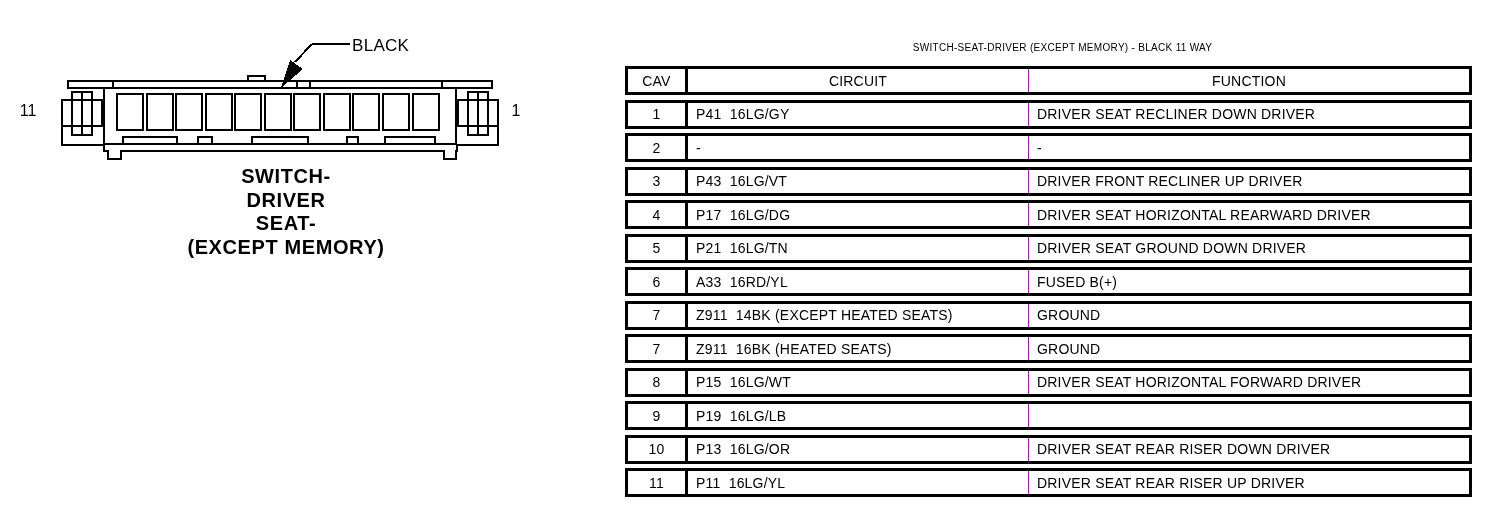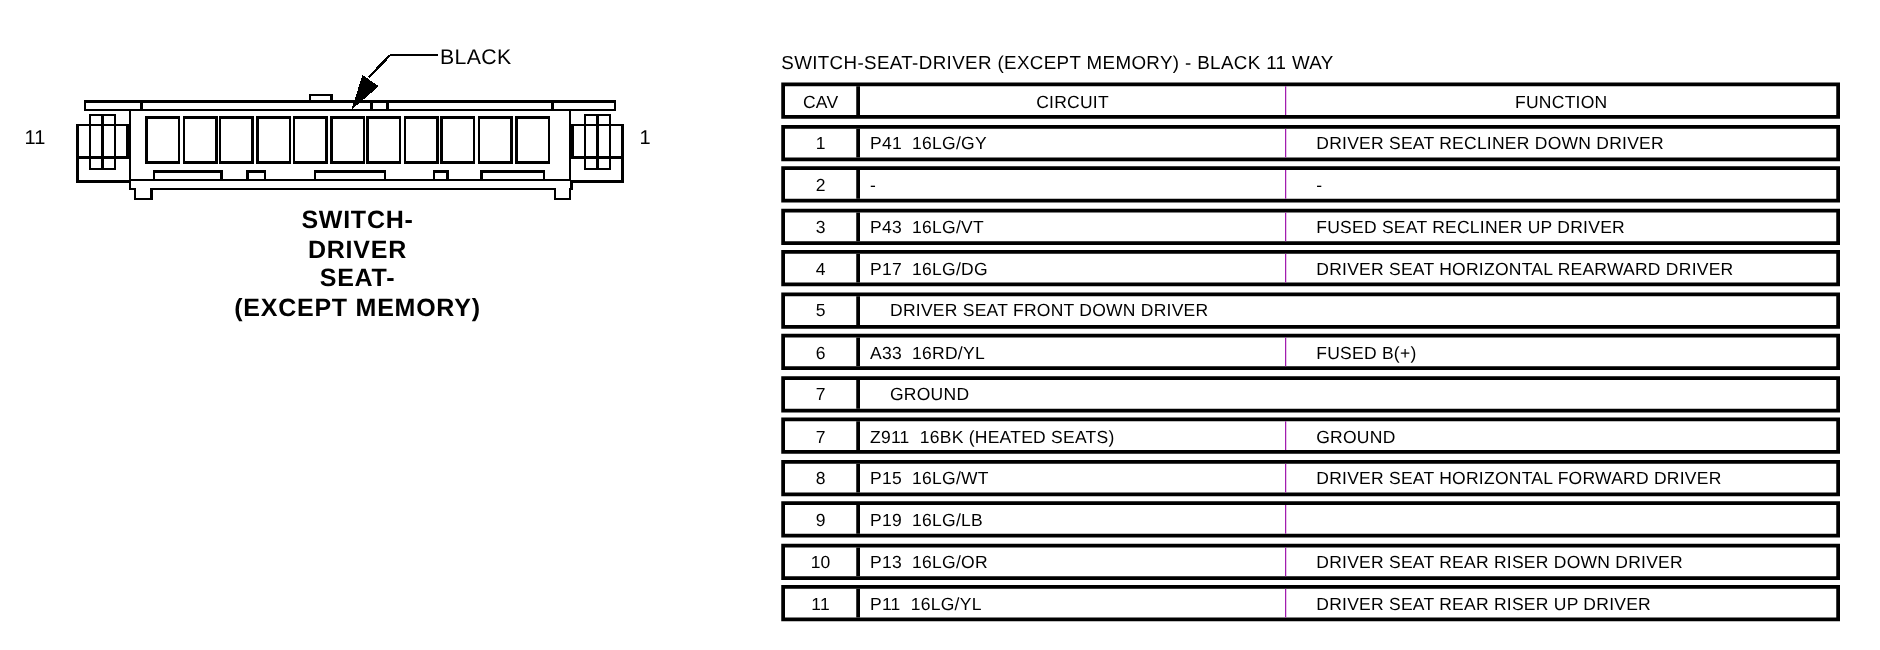--- a/index.html
+++ b/index.html
@@ -17,36 +17,36 @@
   #pin-left{left:14px;top:102px;width:28px;text-align:center;font-size:16px;}
   #pin-right{left:506px;top:102px;width:20px;text-align:center;font-size:16px;}
   #connector-caption{
     left:166px;top:165px;width:240px;
     text-align:center;font-weight:bold;font-size:20px;
     line-height:23.5px;letter-spacing:.6px;
   }
 
   
   #table-title{
-    left:625px;top:42px;width:847px;
-    font-size:15px;letter-spacing:.3px;white-space:pre;
+    left:639px;top:42px;width:847px;
+    text-align:center;font-size:10px;letter-spacing:.3px;white-space:pre;
   }
   #pinout-table{left:625px;top:66px;width:847px;}
   .t-row{
     display:flex;box-sizing:border-box;height:29px;
     border:3px solid #000;background:#fff;margin-bottom:4.5px;
   }
   .t-row:last-child{margin-bottom:0;}
   .cell{
     box-sizing:border-box;display:flex;align-items:center;
     font-size:14px;white-space:pre;overflow:hidden;letter-spacing:.2px;
   }
   .c-cav{width:60px;border-right:3px solid #000;justify-content:center;}
   .c-circuit{width:341px;border-right:1px solid #a21caf;padding-left:8px;}
-  .c-function{flex:1;padding-left:24px;}
+  .c-function{flex:1;padding-left:8px;}
   .t-head .cell{justify-content:center;padding-left:0;}
 </style>
 </head>
 <body>
 
 <svg id="connector-svg" class="abs" width="560" height="270" viewBox="0 0 560 270" fill="none" stroke="#000" stroke-width="2" shape-rendering="crispEdges">
 
   <g>
     <rect x="68" y="81" width="424" height="7"></rect>
     <line x1="113" y1="81" x2="113" y2="88"></line>
@@ -132,42 +132,44 @@
 
   <div class="t-row">
     <div class="cell c-cav">2</div>
     <div class="cell c-circuit">-</div>
     <div class="cell c-function">-</div>
   </div>
 
   <div class="t-row">
     <div class="cell c-cav">3</div>
     <div class="cell c-circuit">P43  16LG/VT</div>
-    <div class="cell c-function">FUSED SEAT RECLINER UP DRIVER</div>
+    <div class="cell c-function">DRIVER FRONT RECLINER UP DRIVER</div>
   </div>
 
   <div class="t-row">
     <div class="cell c-cav">4</div>
     <div class="cell c-circuit">P17  16LG/DG</div>
     <div class="cell c-function">DRIVER SEAT HORIZONTAL REARWARD DRIVER</div>
   </div>
 
   <div class="t-row">
     <div class="cell c-cav">5</div>
-    <div class="cell c-function">DRIVER SEAT FRONT DOWN DRIVER</div>
+    <div class="cell c-circuit">P21  16LG/TN</div>
+    <div class="cell c-function">DRIVER SEAT GROUND DOWN DRIVER</div>
   </div>
 
   <div class="t-row">
     <div class="cell c-cav">6</div>
     <div class="cell c-circuit">A33  16RD/YL</div>
     <div class="cell c-function">FUSED B(+)</div>
   </div>
 
   <div class="t-row">
     <div class="cell c-cav">7</div>
+    <div class="cell c-circuit">Z911  14BK (EXCEPT HEATED SEATS)</div>
     <div class="cell c-function">GROUND</div>
   </div>
 
   <div class="t-row">
     <div class="cell c-cav">7</div>
     <div class="cell c-circuit">Z911  16BK (HEATED SEATS)</div>
     <div class="cell c-function">GROUND</div>
   </div>
 
   <div class="t-row">

